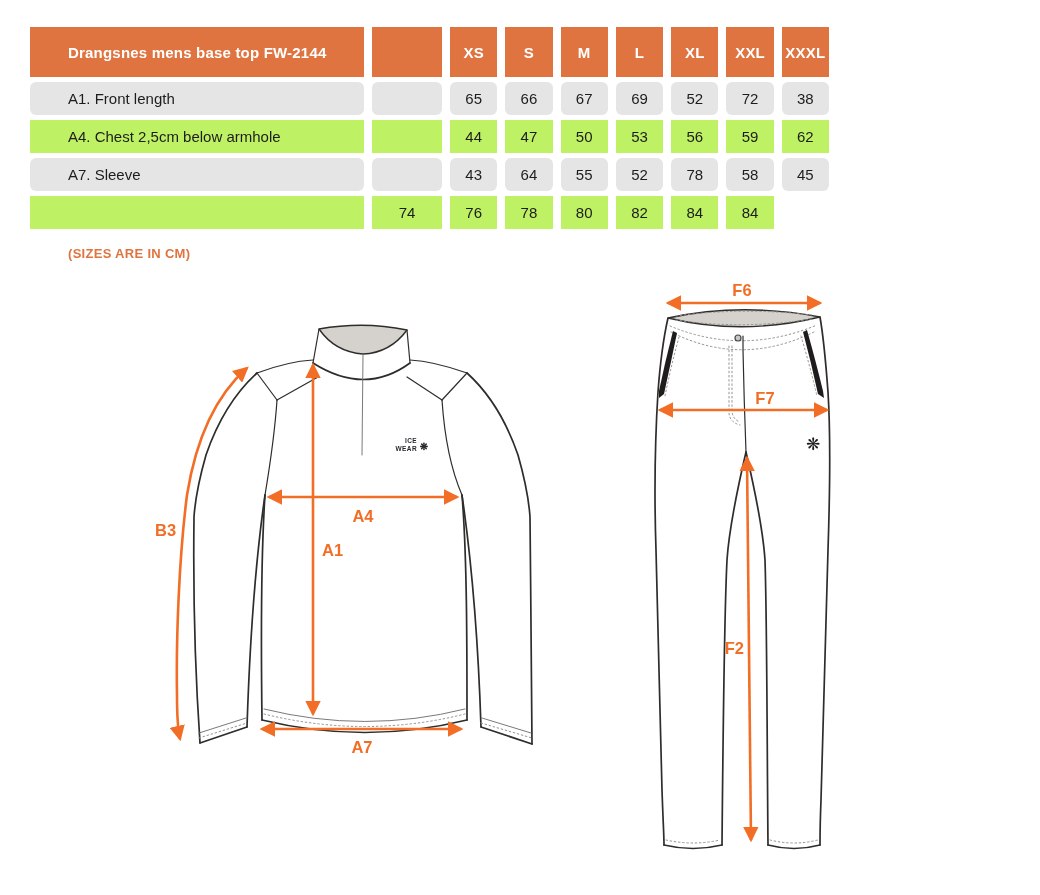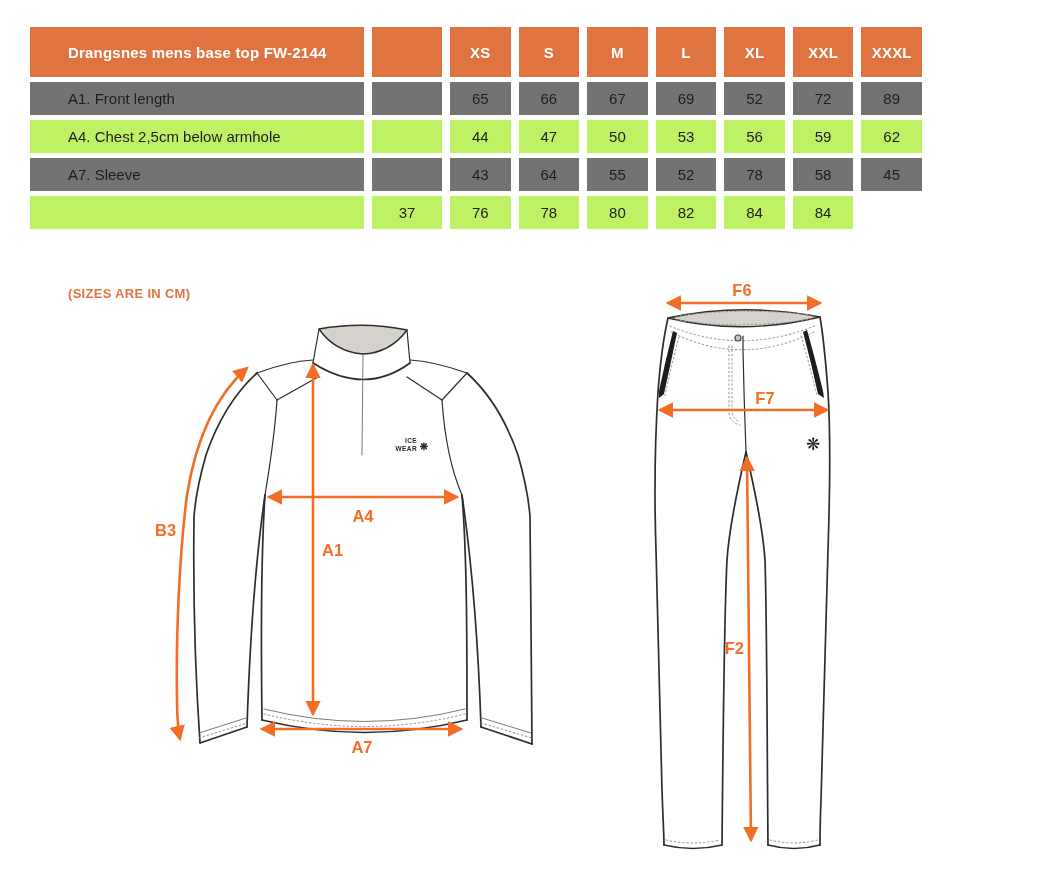--- a/index.html
+++ b/index.html
@@ -9,21 +9,21 @@
     width: 1040px;
     height: 895px;
     background: #fff;
     font-family: "Liberation Sans", sans-serif;
     overflow: hidden;
   }
   
   .tbl {
     position: absolute;
     left: 30px; top: 27px;
-    width: 892px;
+    width: 799px;
     display: grid;
     grid-template-columns: 334px 70px repeat(7, 1fr);
     column-gap: 8px;
     row-gap: 5px;
   }
   .th {
     background: #df7440;
     color: #fff;
     font-weight: bold;
     font-size: 15px;
@@ -32,31 +32,30 @@
     letter-spacing: .2px;
   }
   .th.tl { justify-content: flex-start; padding-left: 38px; }
   .td {
     height: 33px;
     display: flex; align-items: center; justify-content: center;
     font-size: 15px;
     color: #1e1d1c;
   }
   .td.lbl { justify-content: flex-start; padding-left: 38px; }
-  .rd { background: #737373; }
+  .rd { background: #e5e5e5; border-radius: 6px; }
   .rl { background: #bef264; }
   
   .note {
     position: absolute;
     left: 68px; top: 246px;
     color: #e0743f;
     font-size: 13px;
     font-weight: bold;
     letter-spacing: .3px;
-    margin-top: 40px;
   }
   
   .shirt-svg { position: absolute; left: 145px; top: 295px; }
   .pants-svg { position: absolute; left: 630px; top: 280px; }
   .ol  { fill: none; stroke: #2e2d2b; stroke-width: 1.7; stroke-linecap: round; stroke-linejoin: round; }
   .sm  { fill: none; stroke: #2e2d2b; stroke-width: 1.2; stroke-linecap: round; stroke-linejoin: round; }
   .thin{ fill: none; stroke: #6b6a68; stroke-width: .9;  stroke-linecap: round; }
   .dot { fill: none; stroke: #96948f; stroke-width: 1;   stroke-dasharray: 1.6 2.6; stroke-linecap: round; }
   .arr { fill: none; stroke: #f26e26; stroke-width: 2.6; }
   .albl{ fill: #f26e26; font-weight: bold; font-size: 16.5px; font-family: "Liberation Sans", sans-serif; }
@@ -81,21 +80,21 @@
     <div class="th">XXXL</div>
 
     <div class="td lbl rd">A1. Front length</div>
     <div class="td rd"></div>
     <div class="td rd">65</div>
     <div class="td rd">66</div>
     <div class="td rd">67</div>
     <div class="td rd">69</div>
     <div class="td rd">52</div>
     <div class="td rd">72</div>
-    <div class="td rd">89</div>
+    <div class="td rd">38</div>
 
     <div class="td lbl rl">A4. Chest 2,5cm below armhole</div>
     <div class="td rl"></div>
     <div class="td rl">44</div>
     <div class="td rl">47</div>
     <div class="td rl">50</div>
     <div class="td rl">53</div>
     <div class="td rl">56</div>
     <div class="td rl">59</div>
     <div class="td rl">62</div>
@@ -104,21 +103,21 @@
     <div class="td rd"></div>
     <div class="td rd">43</div>
     <div class="td rd">64</div>
     <div class="td rd">55</div>
     <div class="td rd">52</div>
     <div class="td rd">78</div>
     <div class="td rd">58</div>
     <div class="td rd">45</div>
 
     <div class="td rl"></div>
-    <div class="td rl">37</div>
+    <div class="td rl">74</div>
     <div class="td rl">76</div>
     <div class="td rl">78</div>
     <div class="td rl">80</div>
     <div class="td rl">82</div>
     <div class="td rl">84</div>
     <div class="td rl">84</div>
   </div>
 
   <div class="note">(SIZES ARE IN CM)</div>
 

